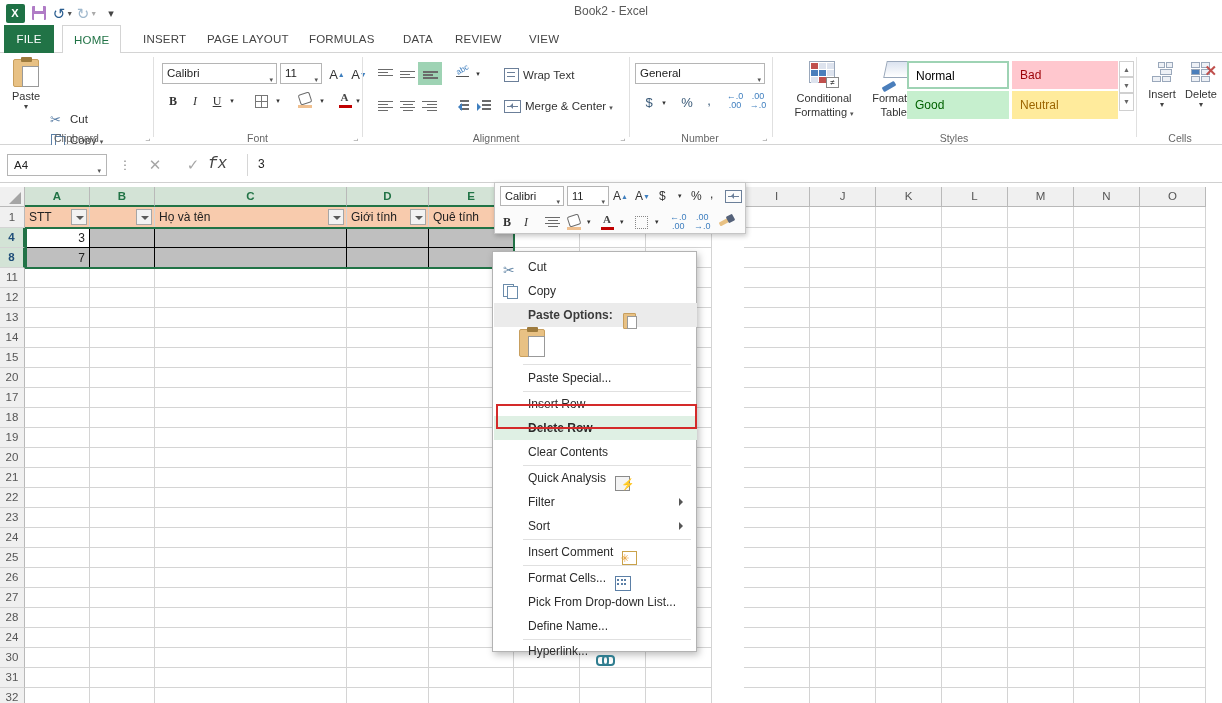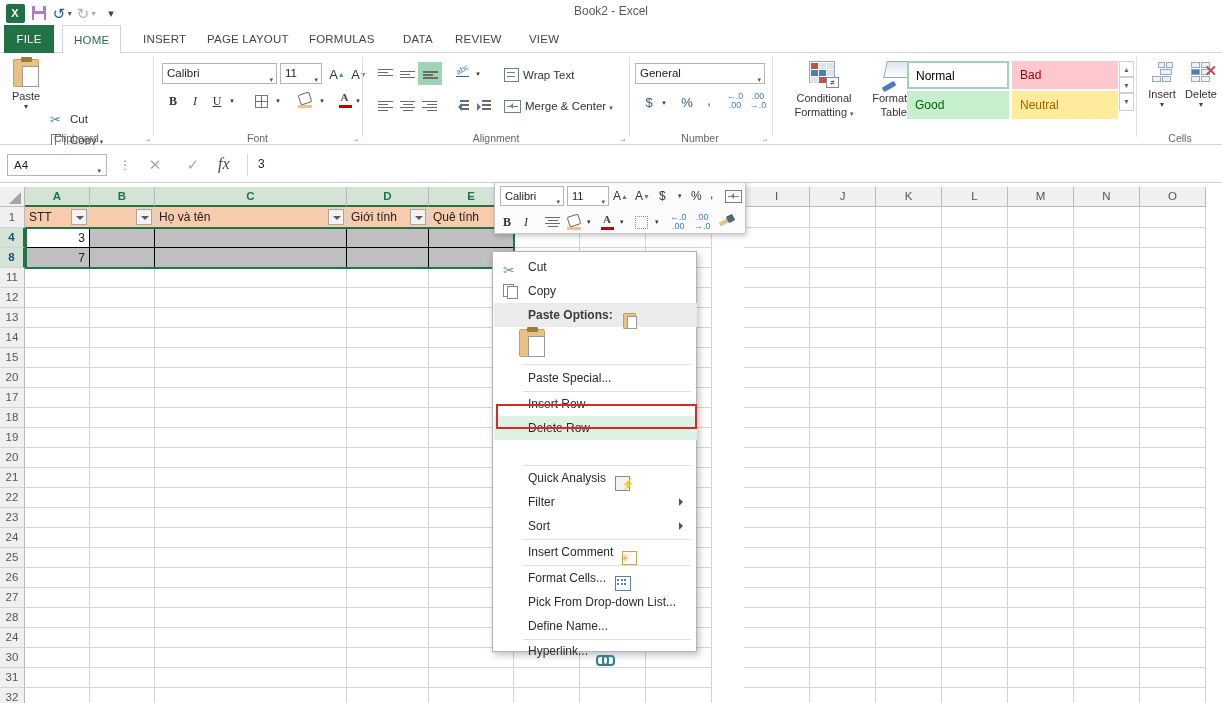--- a/index.html
+++ b/index.html
@@ -157,21 +157,21 @@
   
   .fbar { position: absolute; left: 0; top: 145px; width: 1222px; height: 38px; background:#fff; border-bottom:1px solid #d0d0d0; }
   .namebox {
     position: absolute; left: 7px; top: 154px; width: 100px; height: 22px;
     border: 1px solid #b5b5b5; background: #fff; font-size: 11.5px; color:#222;
     line-height: 20px; padding-left: 6px;
   }
   .namebox .cv { position: absolute; right: 5px; top: 6px; font-size: 7px; color: #555; }
   .fb-dots { position: absolute; left: 119px; top: 158px; font-size: 12px; color: #888; }
   .fb-btn { position: absolute; top: 155px; width: 26px; height: 20px; text-align:center; font-size:15px; color:#a6a6a6; line-height:20px; cursor:default; }
-  .fb-fx { position:absolute; left: 218px; top:155px; font-size:16px; font-style:italic; font-family:Liberation Serif, serif; color:#444; }
+  .fb-fx { position:absolute; left: 208px; top:155px; font-size:16px; font-style:italic; font-family:Liberation Mono, monospace; color:#444; }
   .fb-input {
     position: absolute; left: 247px; top: 154px; width: 960px; height: 22px;
     border-left: 1px solid #d6d6d6; font-size: 12px; color: #222; line-height: 21px; padding-left: 10px;
     background: #fff;
   }
 
   
   .grid-wrap { position: absolute; left: 0; top: 187px; width: 1222px; height: 516px; background: #fff; overflow: hidden; }
   .corner { position: absolute; left: 0; top: 0; width: 25px; height: 20px; background: #f0f0f0; border-right: 1px solid #b9b9b9; border-bottom: 1px solid #b9b9b9; }
   .corner::after { content:""; position:absolute; right:3px; bottom:2px; border:6px solid transparent; border-bottom-color:#a5a5a5; border-right-color:#a5a5a5; }
@@ -455,20 +455,21 @@
           <span>Format as Table</span><span class="tiny-caret"> ▾</span>
         </div>
       </div>
       <div class="style-box" style="left:133px;top:8px;width:102px;border:2px solid #9ed3b4;background:#fff;color:#000;">Normal</div>
       <div class="style-box" style="left:238px;top:8px;width:106px;background:#ffc7ce;color:#9c0006;border-color:#ffc7ce;">Bad</div>
       <div class="style-box" style="left:133px;top:38px;width:102px;background:#c6efce;color:#006100;border-color:#c6efce;">Good</div>
       <div class="style-box" style="left:238px;top:38px;width:106px;background:#ffeb9c;color:#9c6500;border-color:#ffeb9c;">Neutral</div>
       <div class="sbx-scroll" style="left:345px;top:8px;height:16px;line-height:15px;">▲</div>
       <div class="sbx-scroll" style="left:345px;top:24px;height:16px;line-height:15px;">▼</div>
       <div class="sbx-scroll" style="left:345px;top:40px;height:18px;line-height:16px;">▼</div>
+      <div class="grp-label">Styles</div>
     </div>
     <div class="grp-sep" style="left:1136px;"></div>
 
     <div class="grp" style="left:1138px;width:84px;">
       <div style="position:absolute;left:6px;top:8px;width:36px;text-align:center;">
         <div class="cells-ico" style="margin:0 auto;">
           <div class="cells-grid">
             <i style="left:6px;top:0;width:7px;height:6px;"></i>
               <i style="left:14px;top:0;width:7px;height:6px;"></i>
             <i style="left:8px;top:7px;width:12px;height:6px;"></i>
@@ -991,21 +992,22 @@
     <div class="ctx-item" style="top:3px;">Cut<span class="ctx-ico ci-cut"></span></div>
     <div class="ctx-item" style="top:27px;">Copy<span class="ctx-ico ci-copy"></span></div>
     <div class="ctx-item hdrow" style="top:51px;">Paste Options:<span class="ctx-ico ci-paste"></span></div>
     <div class="ctx-big-paste" style="top:77px;">
       <div class="bp-ico"></div>
     </div>
     <div class="ctx-sep" style="top:112px;"></div>
     <div class="ctx-item" style="top:114px;">Paste Special...</div>
     <div class="ctx-sep" style="top:139px;"></div>
     <div class="ctx-item" style="top:140px;">Insert Row</div>
-    <div class="ctx-item hl" style="top:164px;">Delete Row</div>
+    <div class="ctx-item hl" style="top:164px;font-weight:bold;">Delete Row</div>
+    <div class="ctx-item" style="top:188px;">Clear Contents</div>
     <div class="ctx-sep" style="top:213px;"></div>
     <div class="ctx-item" style="top:214px;">Quick Analysis<span class="ctx-ico ci-qa"></span></div>
     <div class="ctx-item" style="top:238px;">Filter<span class="ctx-sub"></span></div>
     <div class="ctx-item" style="top:262px;">Sort<span class="ctx-sub"></span></div>
     <div class="ctx-sep" style="top:287px;"></div>
     <div class="ctx-item" style="top:288px;">Insert Comment<span class="ctx-ico ci-cmt"></span></div>
     <div class="ctx-sep" style="top:313px;"></div>
     <div class="ctx-item" style="top:314px;">Format Cells...<span class="ctx-ico ci-fmt"></span></div>
     <div class="ctx-item" style="top:338px;">Pick From Drop-down List...</div>
     <div class="ctx-item" style="top:362px;">Define Name...</div>

